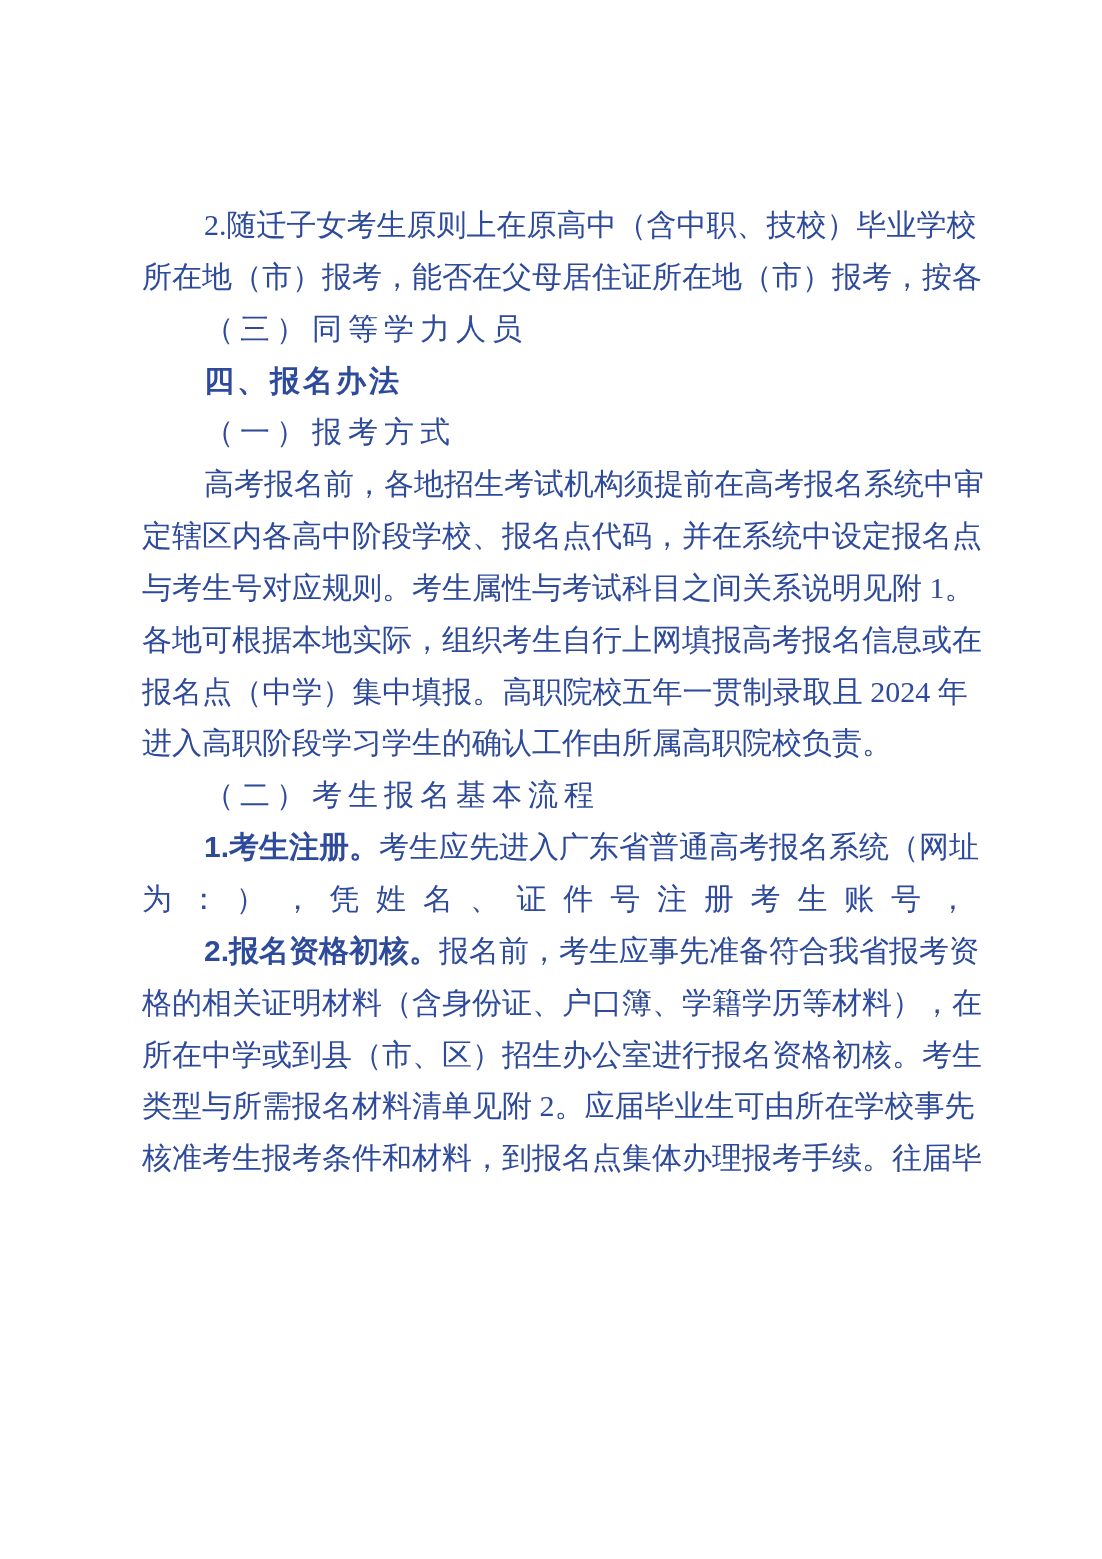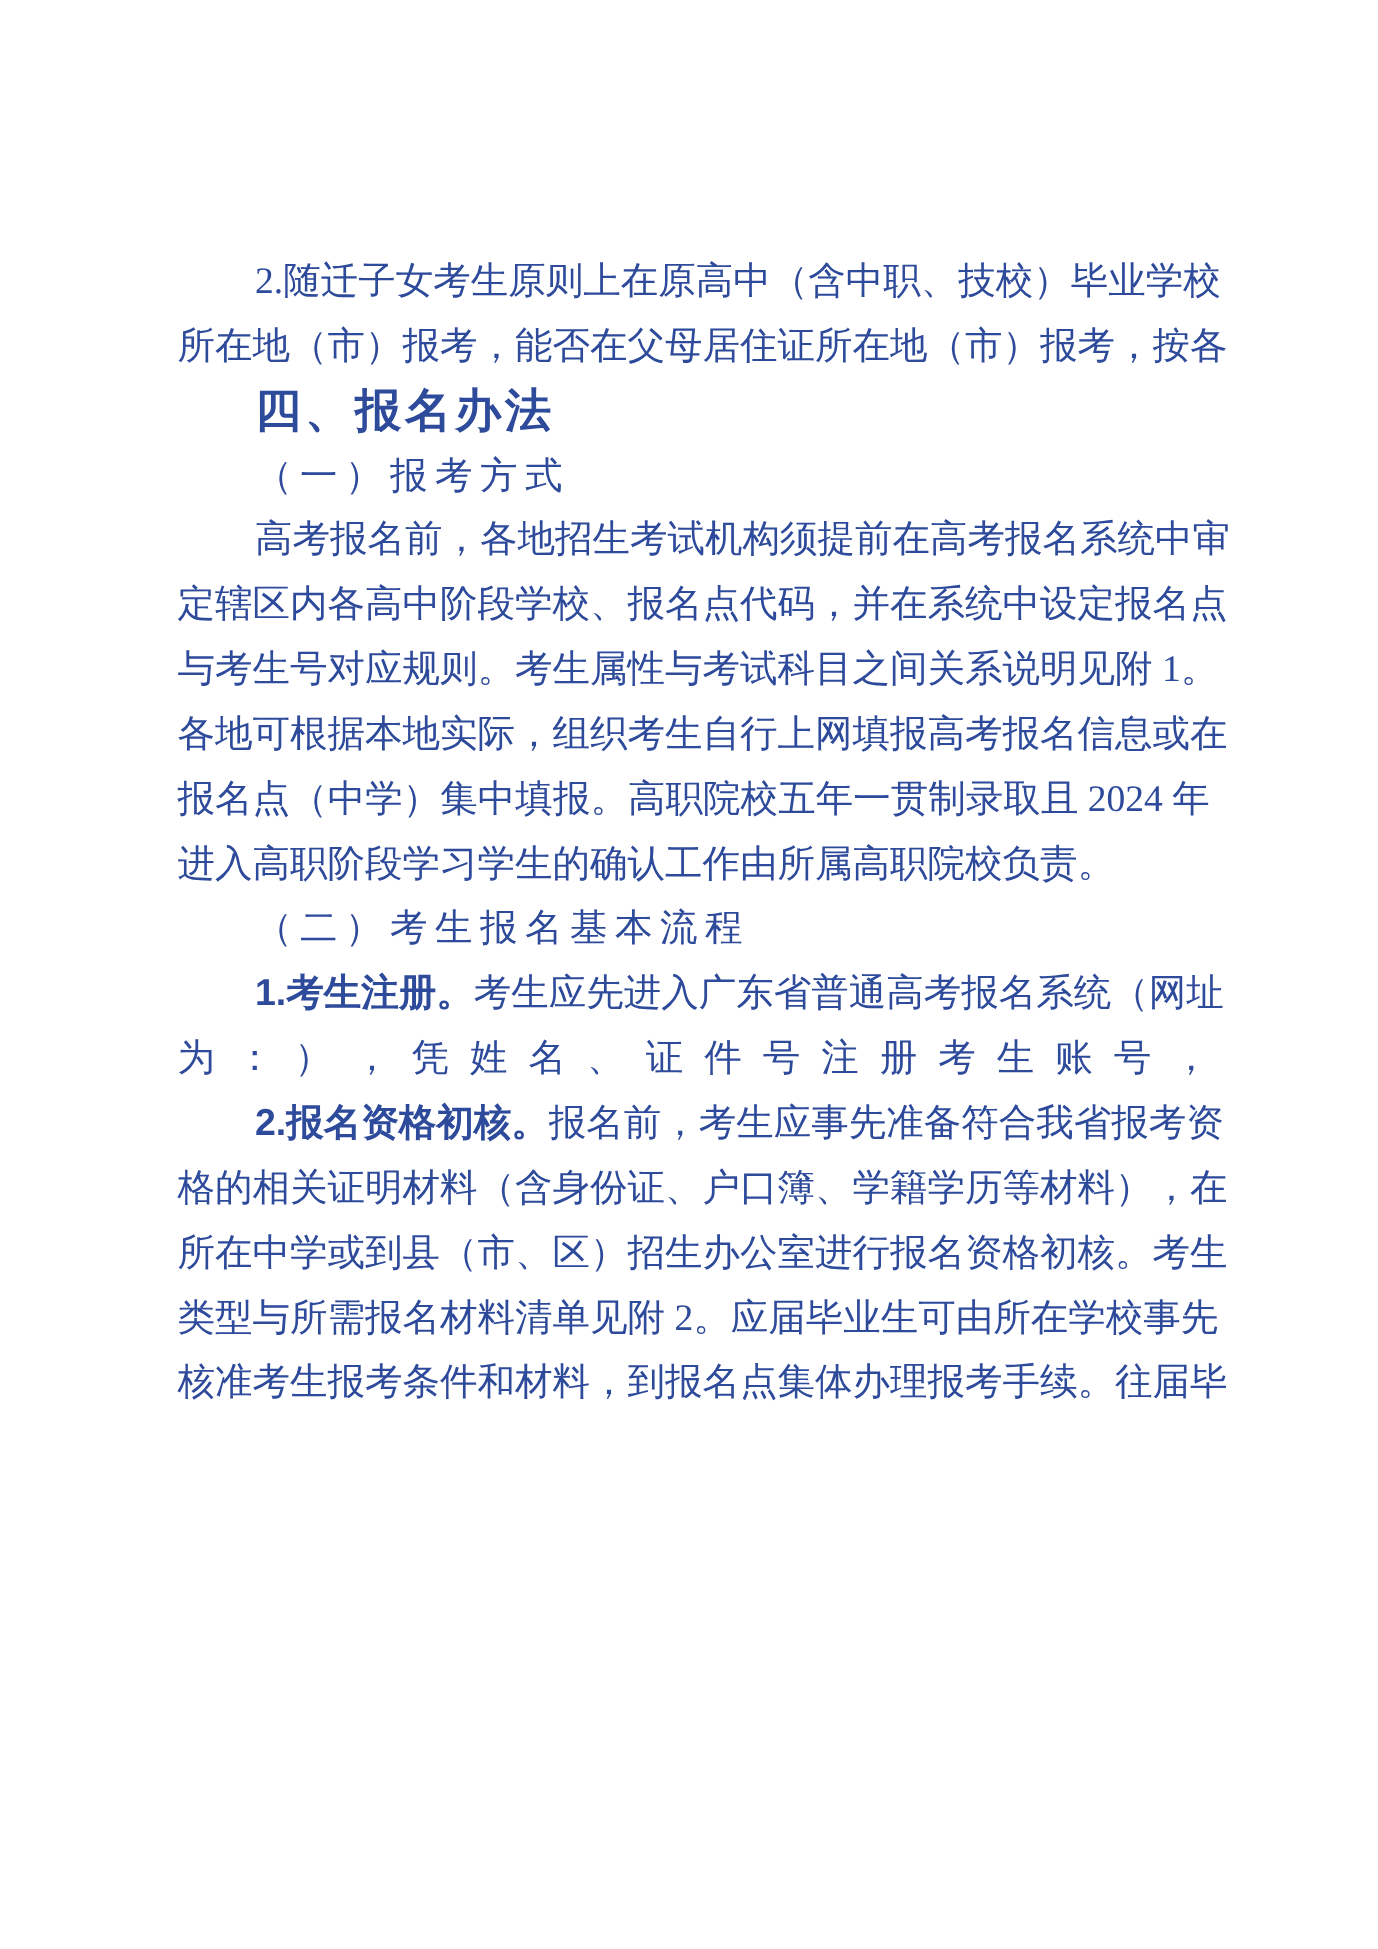--- a/index.html
+++ b/index.html
@@ -26,21 +26,21 @@
   .line.j{
     display:flex;
     justify-content:space-between;
     align-items:center;
   }
   .line.ind{padding-left:62px;}
   .line.kaiti{letter-spacing:6px;}
   .line.hei{
     font-family:"Liberation Sans","DejaVu Sans",sans-serif;
     font-weight:bold;
-    font-size:37px;
+    font-size:30px;
     letter-spacing:3px;
   }
   .seg-bold{
     font-weight:bold;
     font-family:"Liberation Sans","DejaVu Sans",sans-serif;
   }
   .seg-url{
     text-decoration:underline;
     text-underline-offset:5px;
     font-size:29px;
@@ -64,20 +64,21 @@
     font-family:"Liberation Sans","DejaVu Sans",sans-serif;
   }
 </style>
 </head>
 <body>
 
 <div class="page">
   <div class="doc">
       <div class="line body j ind"><span>2.</span><span>随</span><span>迁</span><span>子</span><span>女</span><span>考</span><span>生</span><span>原</span><span>则</span><span>上</span><span>在</span><span>原</span><span>高</span><span>中</span><span>（</span><span>含</span><span>中</span><span>职</span><span>、</span><span>技</span><span>校</span><span>）</span><span>毕</span><span>业</span><span>学</span><span>校</span></div>
       <div class="line body j"><span>所</span><span>在</span><span>地</span><span>（</span><span>市</span><span>）</span><span>报</span><span>考</span><span>，</span><span>能</span><span>否</span><span>在</span><span>父</span><span>母</span><span>居</span><span>住</span><span>证</span><span>所</span><span>在</span><span>地</span><span>（</span><span>市</span><span>）</span><span>报</span><span>考</span><span>，</span><span>按</span><span>各</span></div>
+      <div class="line kaiti ind"><span>（三）同等学力人员</span></div>
       <div class="line hei ind"><span>四、报名办法</span></div>
       <div class="line kaiti ind"><span>（一）报考方式</span></div>
       <div class="line body j ind"><span>高</span><span>考</span><span>报</span><span>名</span><span>前</span><span>，</span><span>各</span><span>地</span><span>招</span><span>生</span><span>考</span><span>试</span><span>机</span><span>构</span><span>须</span><span>提</span><span>前</span><span>在</span><span>高</span><span>考</span><span>报</span><span>名</span><span>系</span><span>统</span><span>中</span><span>审</span></div>
       <div class="line body j"><span>定</span><span>辖</span><span>区</span><span>内</span><span>各</span><span>高</span><span>中</span><span>阶</span><span>段</span><span>学</span><span>校</span><span>、</span><span>报</span><span>名</span><span>点</span><span>代</span><span>码</span><span>，</span><span>并</span><span>在</span><span>系</span><span>统</span><span>中</span><span>设</span><span>定</span><span>报</span><span>名</span><span>点</span></div>
       <div class="line body j"><span>与</span><span>考</span><span>生</span><span>号</span><span>对</span><span>应</span><span>规</span><span>则</span><span>。</span><span>考</span><span>生</span><span>属</span><span>性</span><span>与</span><span>考</span><span>试</span><span>科</span><span>目</span><span>之</span><span>间</span><span>关</span><span>系</span><span>说</span><span>明</span><span>见</span><span>附</span><span> </span><span>1</span><span>。</span></div>
       <div class="line body j"><span>各</span><span>地</span><span>可</span><span>根</span><span>据</span><span>本</span><span>地</span><span>实</span><span>际</span><span>，</span><span>组</span><span>织</span><span>考</span><span>生</span><span>自</span><span>行</span><span>上</span><span>网</span><span>填</span><span>报</span><span>高</span><span>考</span><span>报</span><span>名</span><span>信</span><span>息</span><span>或</span><span>在</span></div>
       <div class="line body j"><span>报</span><span>名</span><span>点</span><span>（</span><span>中</span><span>学</span><span>）</span><span>集</span><span>中</span><span>填</span><span>报</span><span>。</span><span>高</span><span>职</span><span>院</span><span>校</span><span>五</span><span>年</span><span>一</span><span>贯</span><span>制</span><span>录</span><span>取</span><span>且</span><span> </span><span>2024</span><span> </span><span>年</span></div>
       <div class="line body"><span>进入高职阶段学习学生的确认工作由所属高职院校负责。</span></div>
       <div class="line kaiti ind"><span>（二）考生报名基本流程</span></div>
       <div class="line body j ind"><span class="seg-bold">1.</span><span class="seg-bold">考</span><span class="seg-bold">生</span><span class="seg-bold">注</span><span class="seg-bold">册</span><span class="seg-bold">。</span><span>考</span><span>生</span><span>应</span><span>先</span><span>进</span><span>入</span><span>广</span><span>东</span><span>省</span><span>普</span><span>通</span><span>高</span><span>考</span><span>报</span><span>名</span><span>系</span><span>统</span><span>（</span><span>网</span><span>址</span></div>

